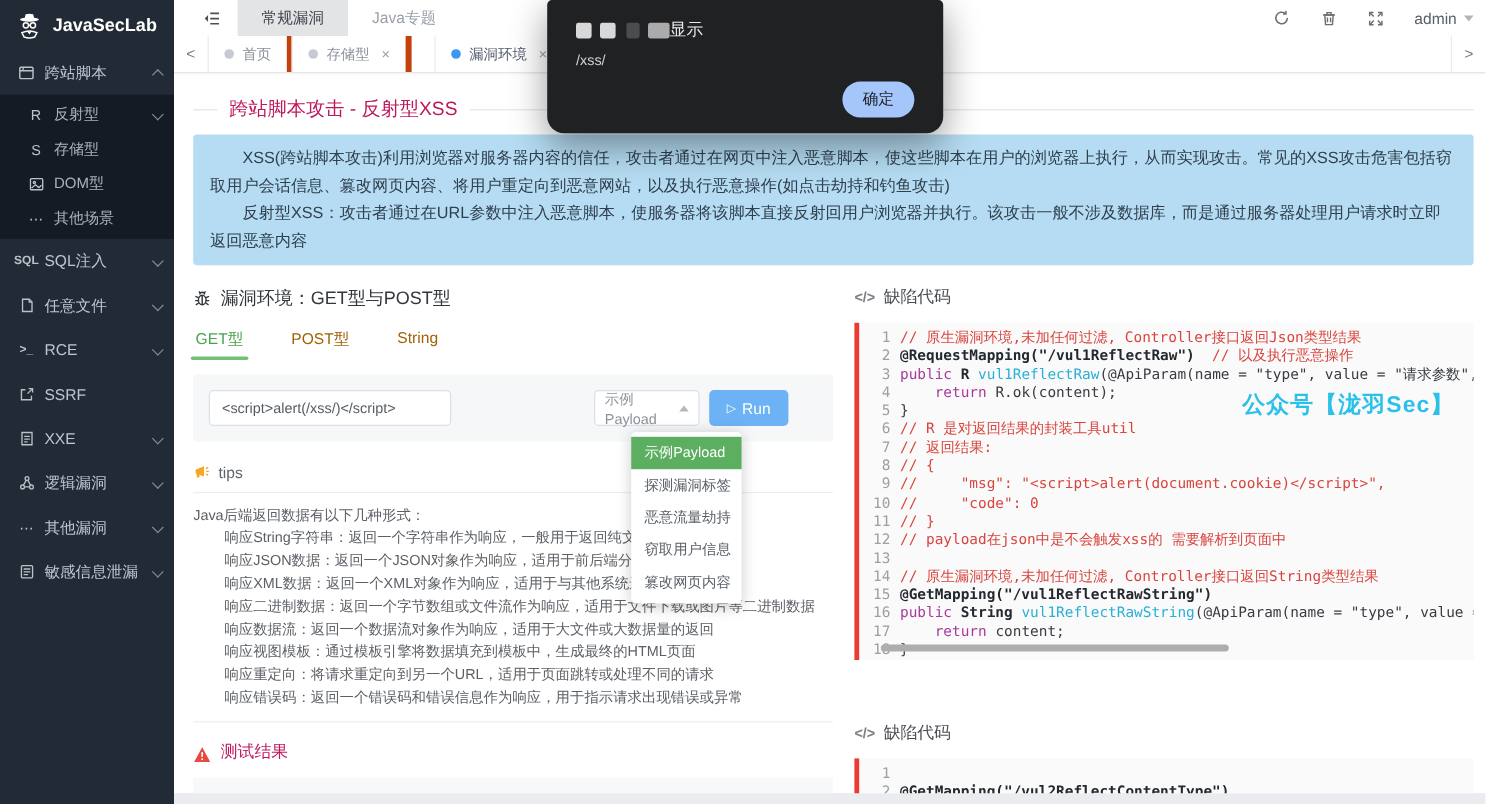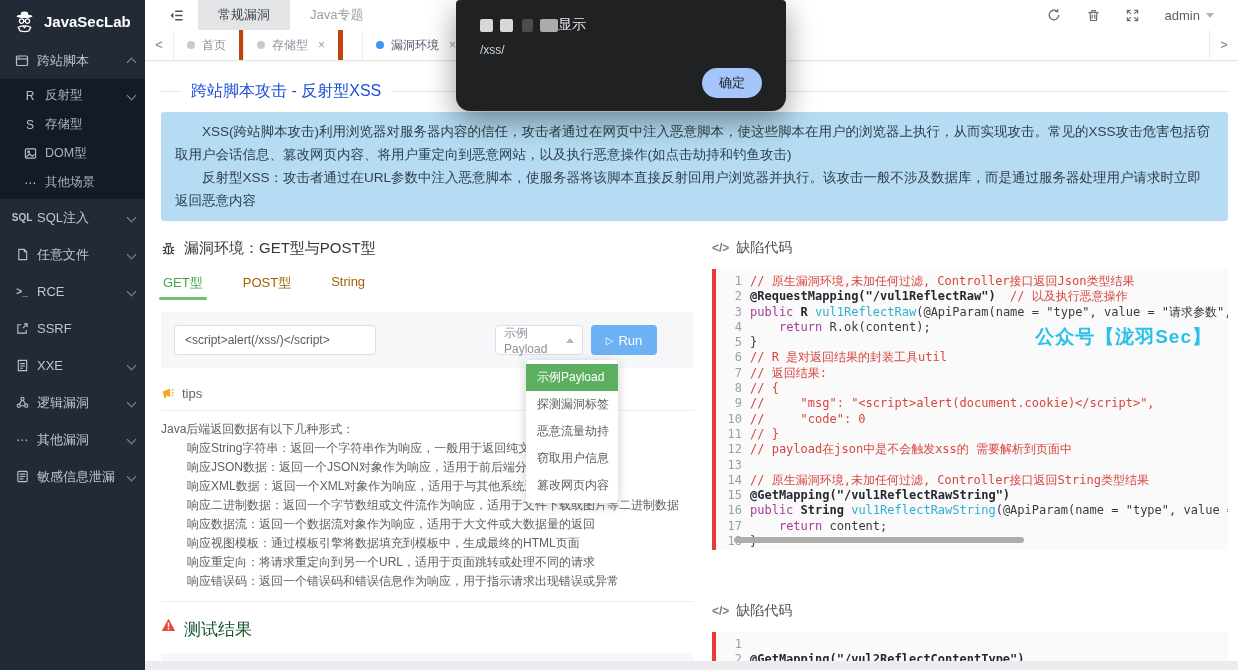--- a/index.html
+++ b/index.html
@@ -20,21 +20,21 @@
   .submenu{background:#151b24;padding:2px 0;}
   .submenu .menu-item{height:29px;padding-left:21px;font-size:12.5px;color:#abb2bd;}
 
   
   .main{flex:1;display:flex;flex-direction:column;min-width:0;background:#fff;}
 
   .topbar{height:30px;display:flex;align-items:center;background:#fff;flex-shrink:0;}
   .fold-btn{padding:0 14px 0 24px;display:flex;align-items:center;color:#495057;}
   .top-tab{height:30px;line-height:30px;padding:0 20px;font-size:13px;color:#9aa0a8;cursor:pointer;}
   .top-tab.active{background:#e3e4e6;color:#41464f;}
-  .topbar-right{margin-left:auto;display:flex;align-items:center;gap:26px;padding-right:24px;color:#6a6f75;}
+  .topbar-right{margin-left:auto;display:flex;align-items:center;gap:26px;padding-right:10px;color:#6a6f75;}
   .tb-icon{display:flex;align-items:center;}
   .admin{font-size:13px;color:#5a6068;display:flex;align-items:center;gap:6px;}
   .caret-down{width:0;height:0;border-left:4px solid transparent;border-right:4px solid transparent;border-top:5px solid #b0b5bb;}
 
   .tagbar{height:30px;border-bottom:1px solid #e6e6e6;display:flex;align-items:center;background:#fff;flex-shrink:0;box-shadow:0 1px 2px rgba(0,0,0,.05);}
   .tag-nav{width:28px;height:30px;line-height:30px;text-align:center;color:#737a87;font-size:13px;cursor:pointer;flex-shrink:0;}
   .tag-nav.right{margin-left:auto;border-left:1px solid #ececec;}
   .tag{height:30px;display:flex;align-items:center;gap:7px;padding:0 13px;border-left:1px solid #ececec;border-right:5px solid #c2410c;font-size:12px;color:#8b919c;margin-right:-1px;cursor:pointer;background:#fff;}
   .tag.active{color:#515a6e;margin-left:20px;}
   .dot{width:8px;height:8px;border-radius:50%;background:#c5cad3;flex-shrink:0;}
@@ -42,21 +42,21 @@
   .tag-close{color:#9aa0a8;font-size:12px;margin-left:3px;}
 
   .content{height:600px;box-sizing:border-box;padding:12px 10px 0 16px;overflow:hidden;position:relative;}
   .bottom-strip{height:9px;background:#eaecef;}
 
   
   .divider{display:flex;align-items:center;margin:8px 0 10px;}
   .divider .seg{height:1px;background:#e2e5e9;}
   .divider .seg.l{width:20px;}
   .divider .seg.r{flex:1;}
-  .divider .dtitle{color:#1d4ed8;font-size:16px;padding:0 10px;}
+  .divider .dtitle{color:#be185d;font-size:16px;padding:0 10px;}
 
   .info-box{background:#b5dcf2;border-radius:3px;padding:8px 14px 9px;color:#30404e;font-size:13.5px;line-height:23px;}
   .info-box p{margin:0;text-indent:2em;}
 
   .columns{display:flex;gap:18px;margin-top:18px;}
   .col-left{width:533px;flex-shrink:0;}
   .col-right{flex:1;min-width:0;}
 
   .sec-header{display:flex;align-items:center;gap:8px;font-size:15px;color:#33373d;}
   .gtabs{display:flex;margin-top:10px;}
@@ -73,21 +73,21 @@
 
   .dd-menu{position:absolute;top:48px;right:76px;width:92px;background:#fff;border-radius:4px;box-shadow:0 2px 12px rgba(0,0,0,.2);padding:4px 0;z-index:30;}
   .dd-item{height:27px;line-height:27px;padding:0 11px;font-size:12px;color:#5a6067;cursor:pointer;white-space:nowrap;}
   .dd-item.active{background:#5caf61;color:#fff;}
 
   .tips-header{display:flex;align-items:center;gap:7px;margin-top:18px;font-size:13px;color:#5f646b;}
   .tips-box{border-top:1px solid #ededed;border-bottom:1px solid #ededed;margin-top:9px;padding:9px 0 10px;font-size:12px;line-height:19px;color:#5c6167;}
   .tips-line{padding-left:26px;white-space:nowrap;overflow:hidden;}
   .tips-intro{padding-left:0;}
 
-  .result-header{display:flex;align-items:flex-start;gap:8px;margin-top:16px;font-size:17px;color:#14532d;}
+  .result-header{display:flex;align-items:flex-end;gap:8px;margin-top:16px;font-size:14px;color:#be185d;}
   .result-bar{height:13px;background:#f7f8fa;margin-top:12px;}
 
   
   .code-header{display:flex;align-items:center;gap:7px;font-size:14px;color:#4a4e54;}
   .code-glyph{color:#7a8086;font-size:12px;font-weight:bold;}
   .code-block{position:relative;background:#fafafa;border-left:4px solid #e93a34;margin-top:12px;padding:5px 0 8px;overflow:hidden;}
   .cb1{height:268px;}
   .cb2{height:62px;}
   .cl{display:flex;white-space:pre;font-family:"DejaVu Sans Mono",monospace;font-size:12px;line-height:15.3px;}
   .ln{width:26px;text-align:right;padding-right:8px;color:#9aa0a6;flex-shrink:0;}

